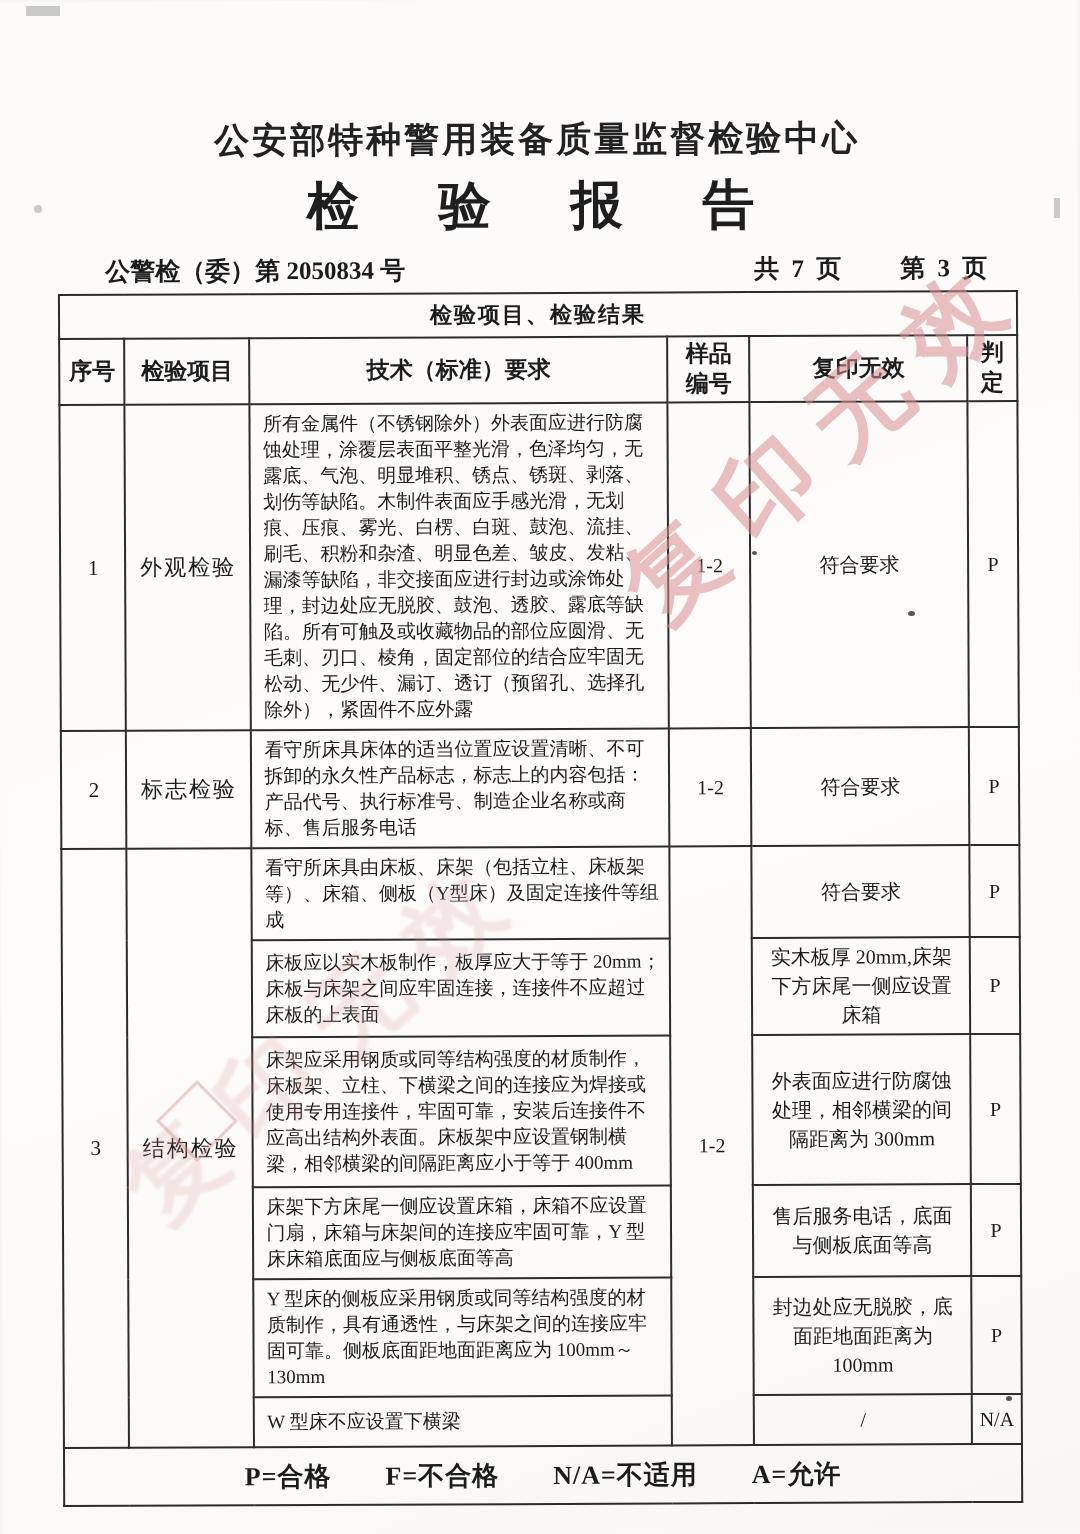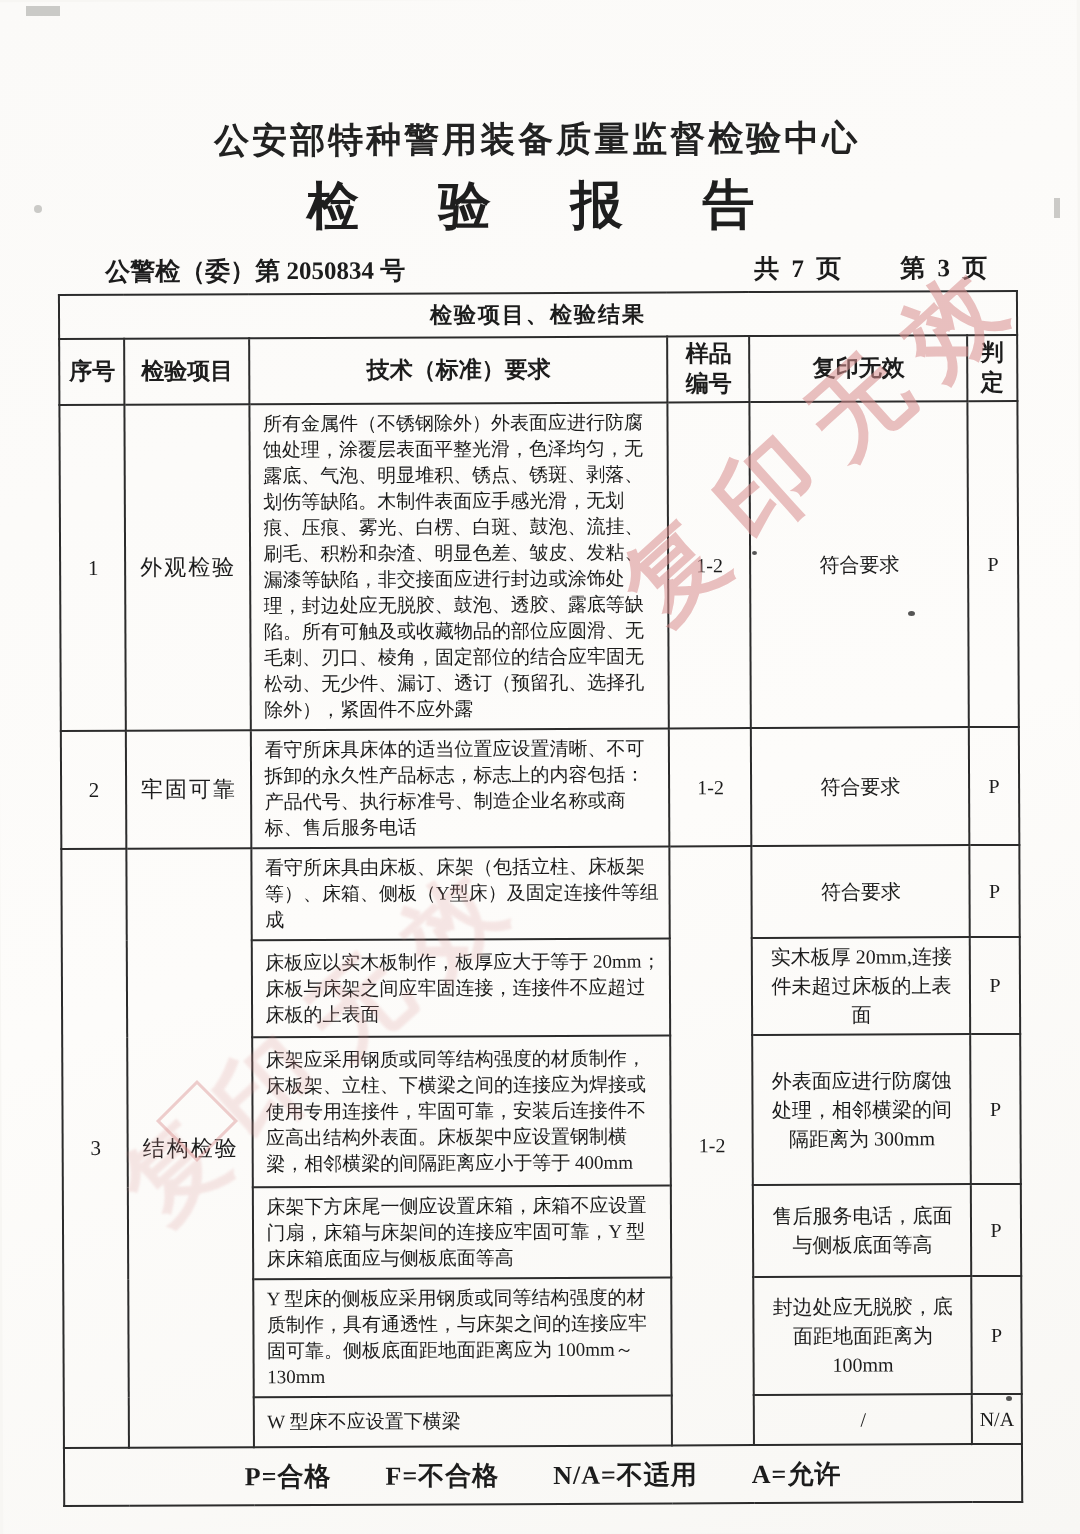--- a/index.html
+++ b/index.html
@@ -112,38 +112,38 @@
       <td class="c num">1</td>
       <td class="c item">外观检验</td>
       <td class="req">所有金属件（不锈钢除外）外表面应进行防腐蚀处理，涂覆层表面平整光滑，色泽均匀，无露底、气泡、明显堆积、锈点、锈斑、剥落、划伤等缺陷。木制件表面应手感光滑，无划痕、压痕、雾光、白楞、白斑、鼓泡、流挂、刷毛、积粉和杂渣、明显色差、皱皮、发粘、漏漆等缺陷，非交接面应进行封边或涂饰处理，封边处应无脱胶、鼓泡、透胶、露底等缺陷。所有可触及或收藏物品的部位应圆滑、无毛刺、刃口、棱角，固定部位的结合应牢固无松动、无少件、漏订、透订（预留孔、选择孔除外），紧固件不应外露</td>
       <td class="c sample">1-2</td>
       <td class="c result">符合要求</td>
       <td class="c verdict">P</td>
     </tr>
 
     <tr style="height:110px;">
       <td class="c num">2</td>
-      <td class="c item">牢固可靠</td>
+      <td class="c item">标志检验</td>
       <td class="req">看守所床具床体的适当位置应设置清晰、不可拆卸的永久性产品标志，标志上的内容包括：产品代号、执行标准号、制造企业名称或商标、售后服务电话</td>
       <td class="c sample">1-2</td>
       <td class="c result">符合要求</td>
       <td class="c verdict">P</td>
     </tr>
 
     <tr style="height:86px;">
       <td class="c num" rowspan="6">3</td>
       <td class="c item" rowspan="6">结构检验</td>
       <td class="req">看守所床具由床板、床架（包括立柱、床板架等）、床箱、侧板（Y型床）及固定连接件等组成</td>
       <td class="c sample" rowspan="6">1-2</td>
       <td class="c result">符合要求</td>
       <td class="c verdict">P</td>
     </tr>
     <tr style="height:80px;">
       <td class="req">床板应以实木板制作，板厚应大于等于 20mm；床板与床架之间应牢固连接，连接件不应超过床板的上表面</td>
-      <td class="c result">实木板厚 20mm,连接件未超过床板的上表面</td>
+      <td class="c result">实木板厚 20mm,床架下方床尾一侧应设置床箱</td>
       <td class="c verdict">P</td>
     </tr>
     <tr style="height:150px;">
       <td class="req">床架应采用钢质或同等结构强度的材质制作，床板架、立柱、下横梁之间的连接应为焊接或使用专用连接件，牢固可靠，安装后连接件不应高出结构外表面。床板架中应设置钢制横梁，相邻横梁的间隔距离应小于等于 400mm</td>
       <td class="c result">外表面应进行防腐蚀处理，相邻横梁的间隔距离为 300mm</td>
       <td class="c verdict">P</td>
     </tr>
     <tr style="height:86px;">
       <td class="req">床架下方床尾一侧应设置床箱，床箱不应设置门扇，床箱与床架间的连接应牢固可靠，Y 型床床箱底面应与侧板底面等高</td>
       <td class="c result">售后服务电话，底面与侧板底面等高</td>

